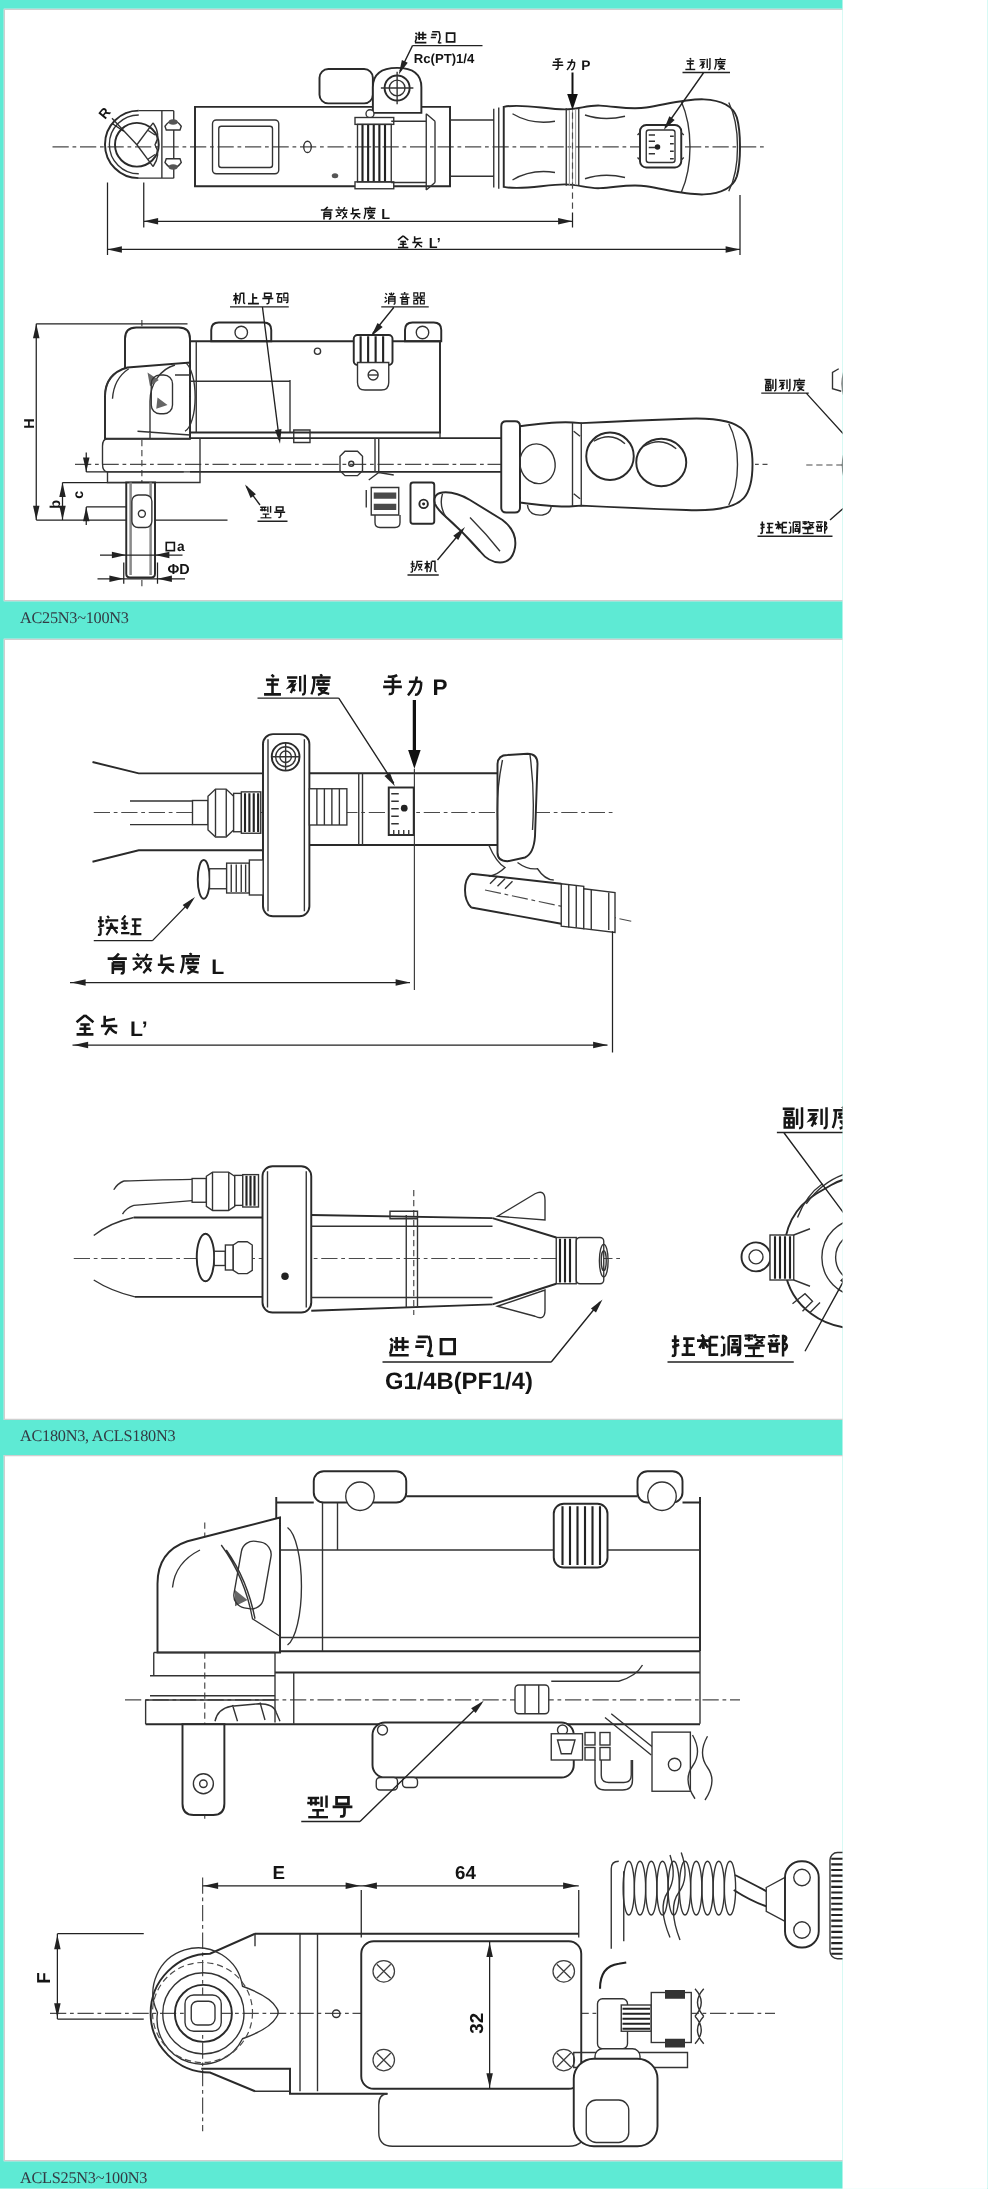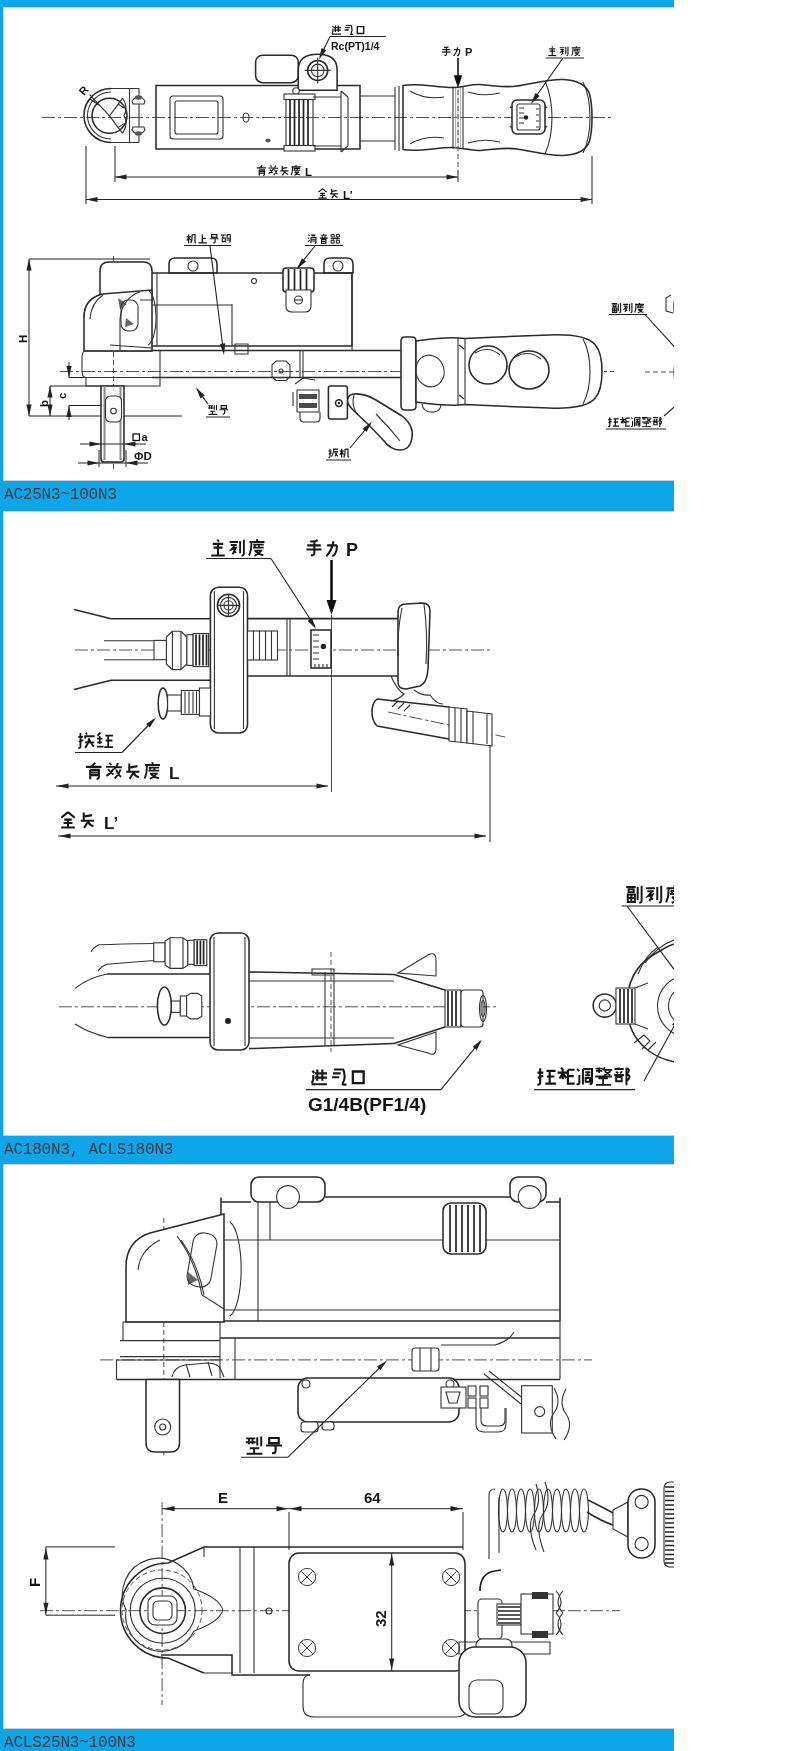--- a/index.html
+++ b/index.html
@@ -1,18 +1,18 @@
 <!DOCTYPE html>
 <html><head>
 <meta charset="utf-8">
 <style>
 html,body{margin:0;padding:0;background:#fff}
-#pg{position:relative;width:674px;height:1751px;background:#0ea5e9;font-family:"Liberation Sans",sans-serif;overflow:hidden}
+#pg{position:relative;width:674px;height:1751px;background:#5eead4;font-family:"Liberation Sans",sans-serif;overflow:hidden}
 .box{position:absolute;left:3px;width:782px;border:1px solid #cfcfcf;background:#fff;box-sizing:border-box}
-.cap{position:absolute;left:4px;font-size:16px;color:#333b44;letter-spacing:-0.2px;font-family:Liberation Mono, monospace}
+.cap{position:absolute;left:16px;font-size:13px;color:#333b44;letter-spacing:-0.2px;font-family:Liberation Serif, serif}
 .box svg{position:absolute;left:0;top:0}
 text{fill:#141414;font-weight:bold;font-family:"Liberation Sans",sans-serif}
 .s{stroke:#333;stroke-width:1.1;fill:none}
 .s2{stroke:#2a2a2a;stroke-width:1.55;fill:none}
 .w{stroke:#2a2a2a;stroke-width:1.55;fill:#fff}
 .w1{stroke:#333;stroke-width:1.1;fill:#fff}
 .dk{stroke:#222;stroke-width:1.7;fill:none}
 .cl{stroke:#4a4a4a;stroke-width:0.95;fill:none;stroke-dasharray:13 3 3 3}
 .dsh{stroke:#4a4a4a;stroke-width:0.95;fill:none;stroke-dasharray:5 3}
 .dm{stroke:#222;stroke-width:1;fill:none}

